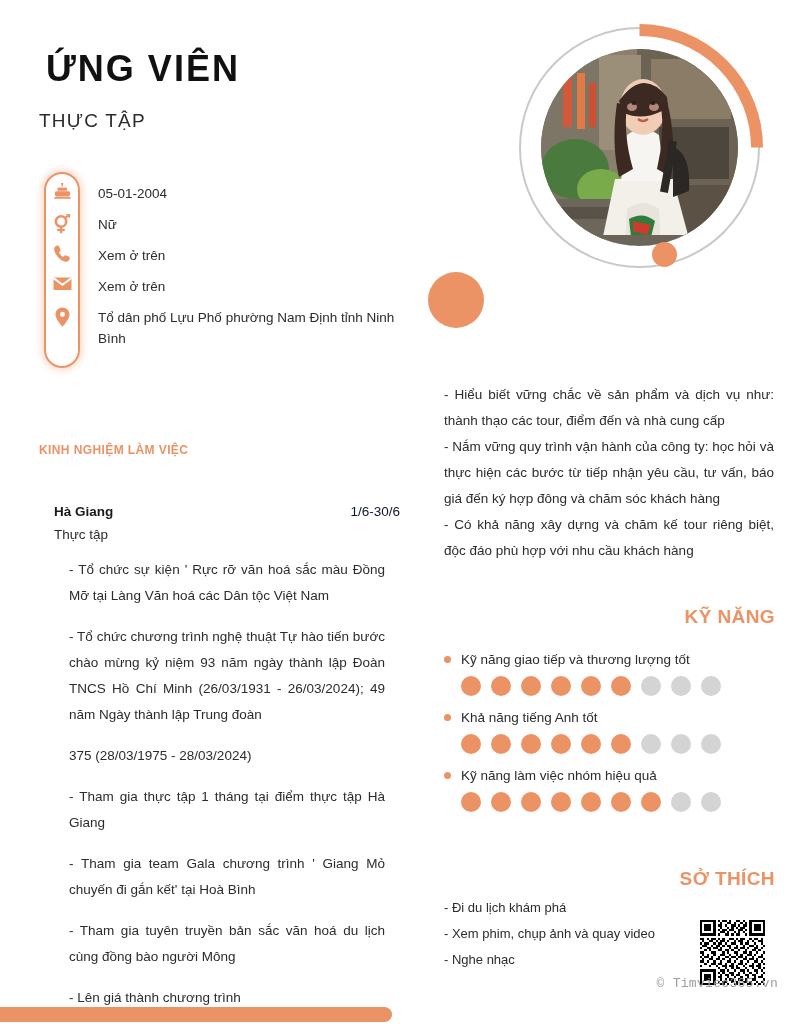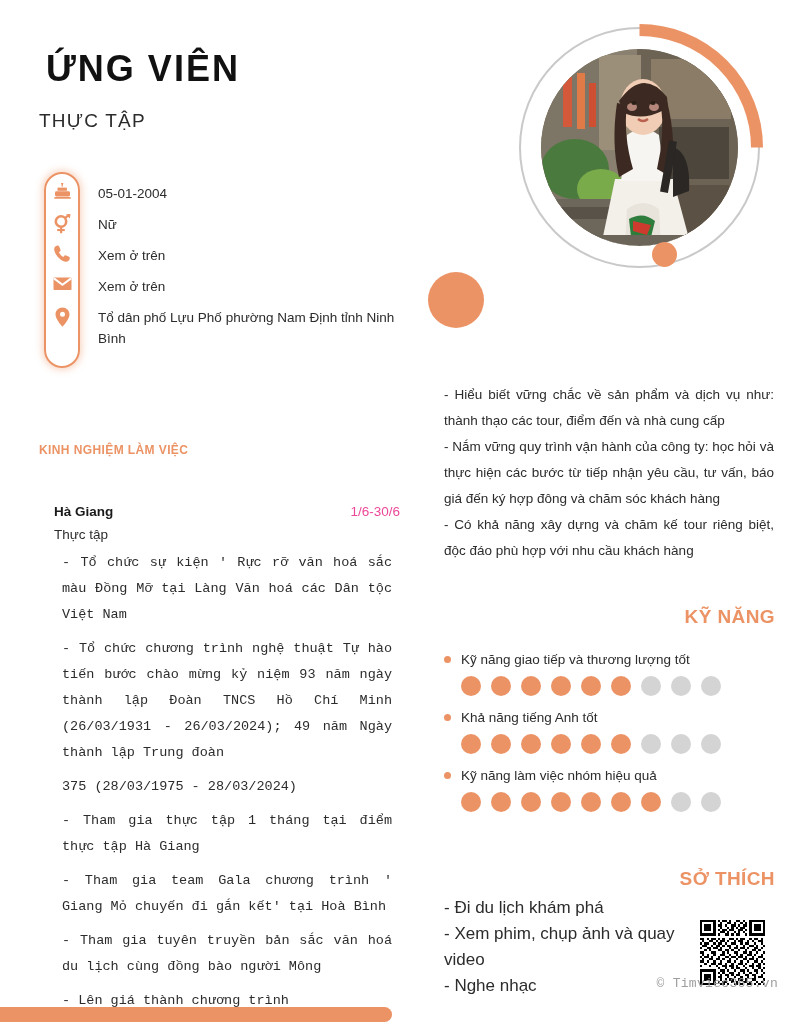--- a/index.html
+++ b/index.html
@@ -102,34 +102,34 @@
     top: 504px;
     width: 346px;
   }
   .exp-head-row {
     display: flex;
     justify-content: space-between;
     align-items: baseline;
     font-size: 13.5px;
   }
   .exp-company { font-weight: bold; color: #1a1a1a; }
-  .exp-date { color: #ec4899; }
+  .exp-date { color: #0f172a; }
   .exp-role {
     font-size: 13.5px;
     color: #2c2c2c;
     margin-top: 8px;
   }
   .exp-bullets {
     margin-top: 7px;
     font-size: 13.5px;
     line-height: 26px;
     color: #2c2c2c;
     text-align: justify;
   }
-  .exp-bullets p { margin: 8px; font-family: Liberation Mono, monospace; }
+  .exp-bullets p { margin: 15px; }
 
   
   .right-col {
     position: absolute;
     left: 420px;
     top: 0;
     width: 380px;
     height: 1027px;
   }
 
@@ -236,21 +236,21 @@
     border-radius: 50%;
     background: #d4d4d4;
   }
   .sdot.on { background: #ec9365; }
 
   .hobbies {
     position: absolute;
     left: 24px;
     top: 895px;
     width: 250px;
-    font-size: 17px;
+    font-size: 13px;
     line-height: 26px;
     color: #2c2c2c;
   }
   .hobbies p { margin: 0; }
 
   .qr {
     position: absolute;
     left: 270px;
     top: 920px;
     width: 85px;

